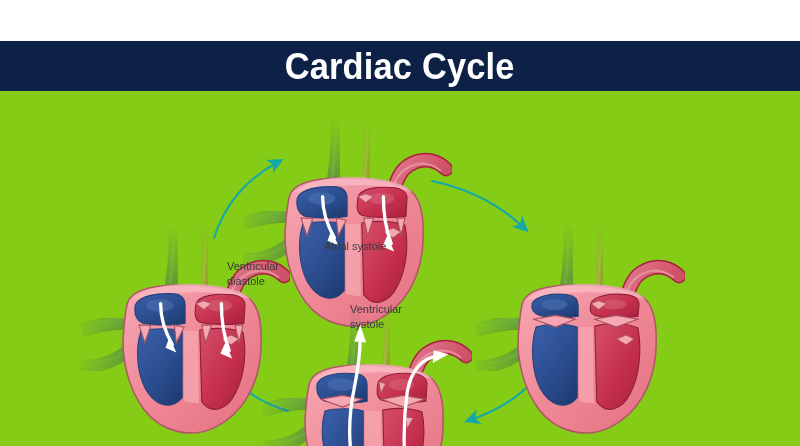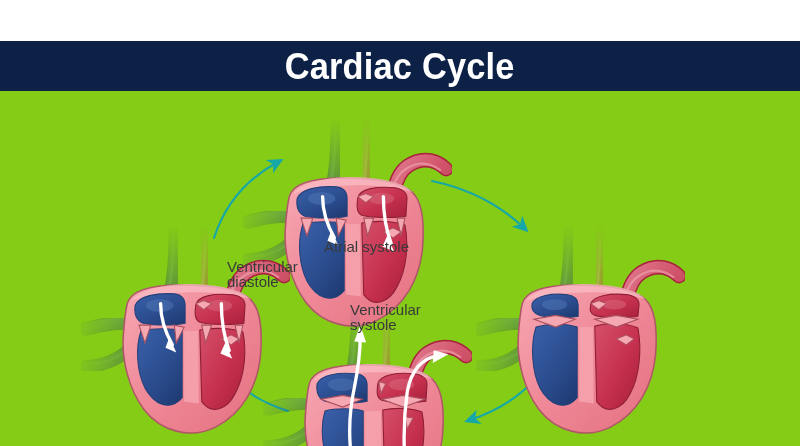--- a/index.html
+++ b/index.html
@@ -29,21 +29,21 @@
   }
 
   
   .diagram{position:absolute;left:0;top:50px;width:800px;height:396px;}
   .svg-layer{position:absolute;left:0;top:0;width:800px;height:396px;}
 
   
   .label{
     position:absolute;
     color:#3a3a3a;
-    font-size:15px;
+    font-size:11px;
     font-family:"Liberation Sans", sans-serif;
     line-height:15px;
     white-space:pre-line;
   }
   .label-atrial{ left:324px; top:148px; text-align:left; }
   .label-isovol{ left:441px; top:164px; text-align:left; }
   .label-vsys{   left:350px; top:211px; text-align:left; }
   .label-vdias{  left:227px; top:168px; text-align:left; }
 </style>
 </head>

